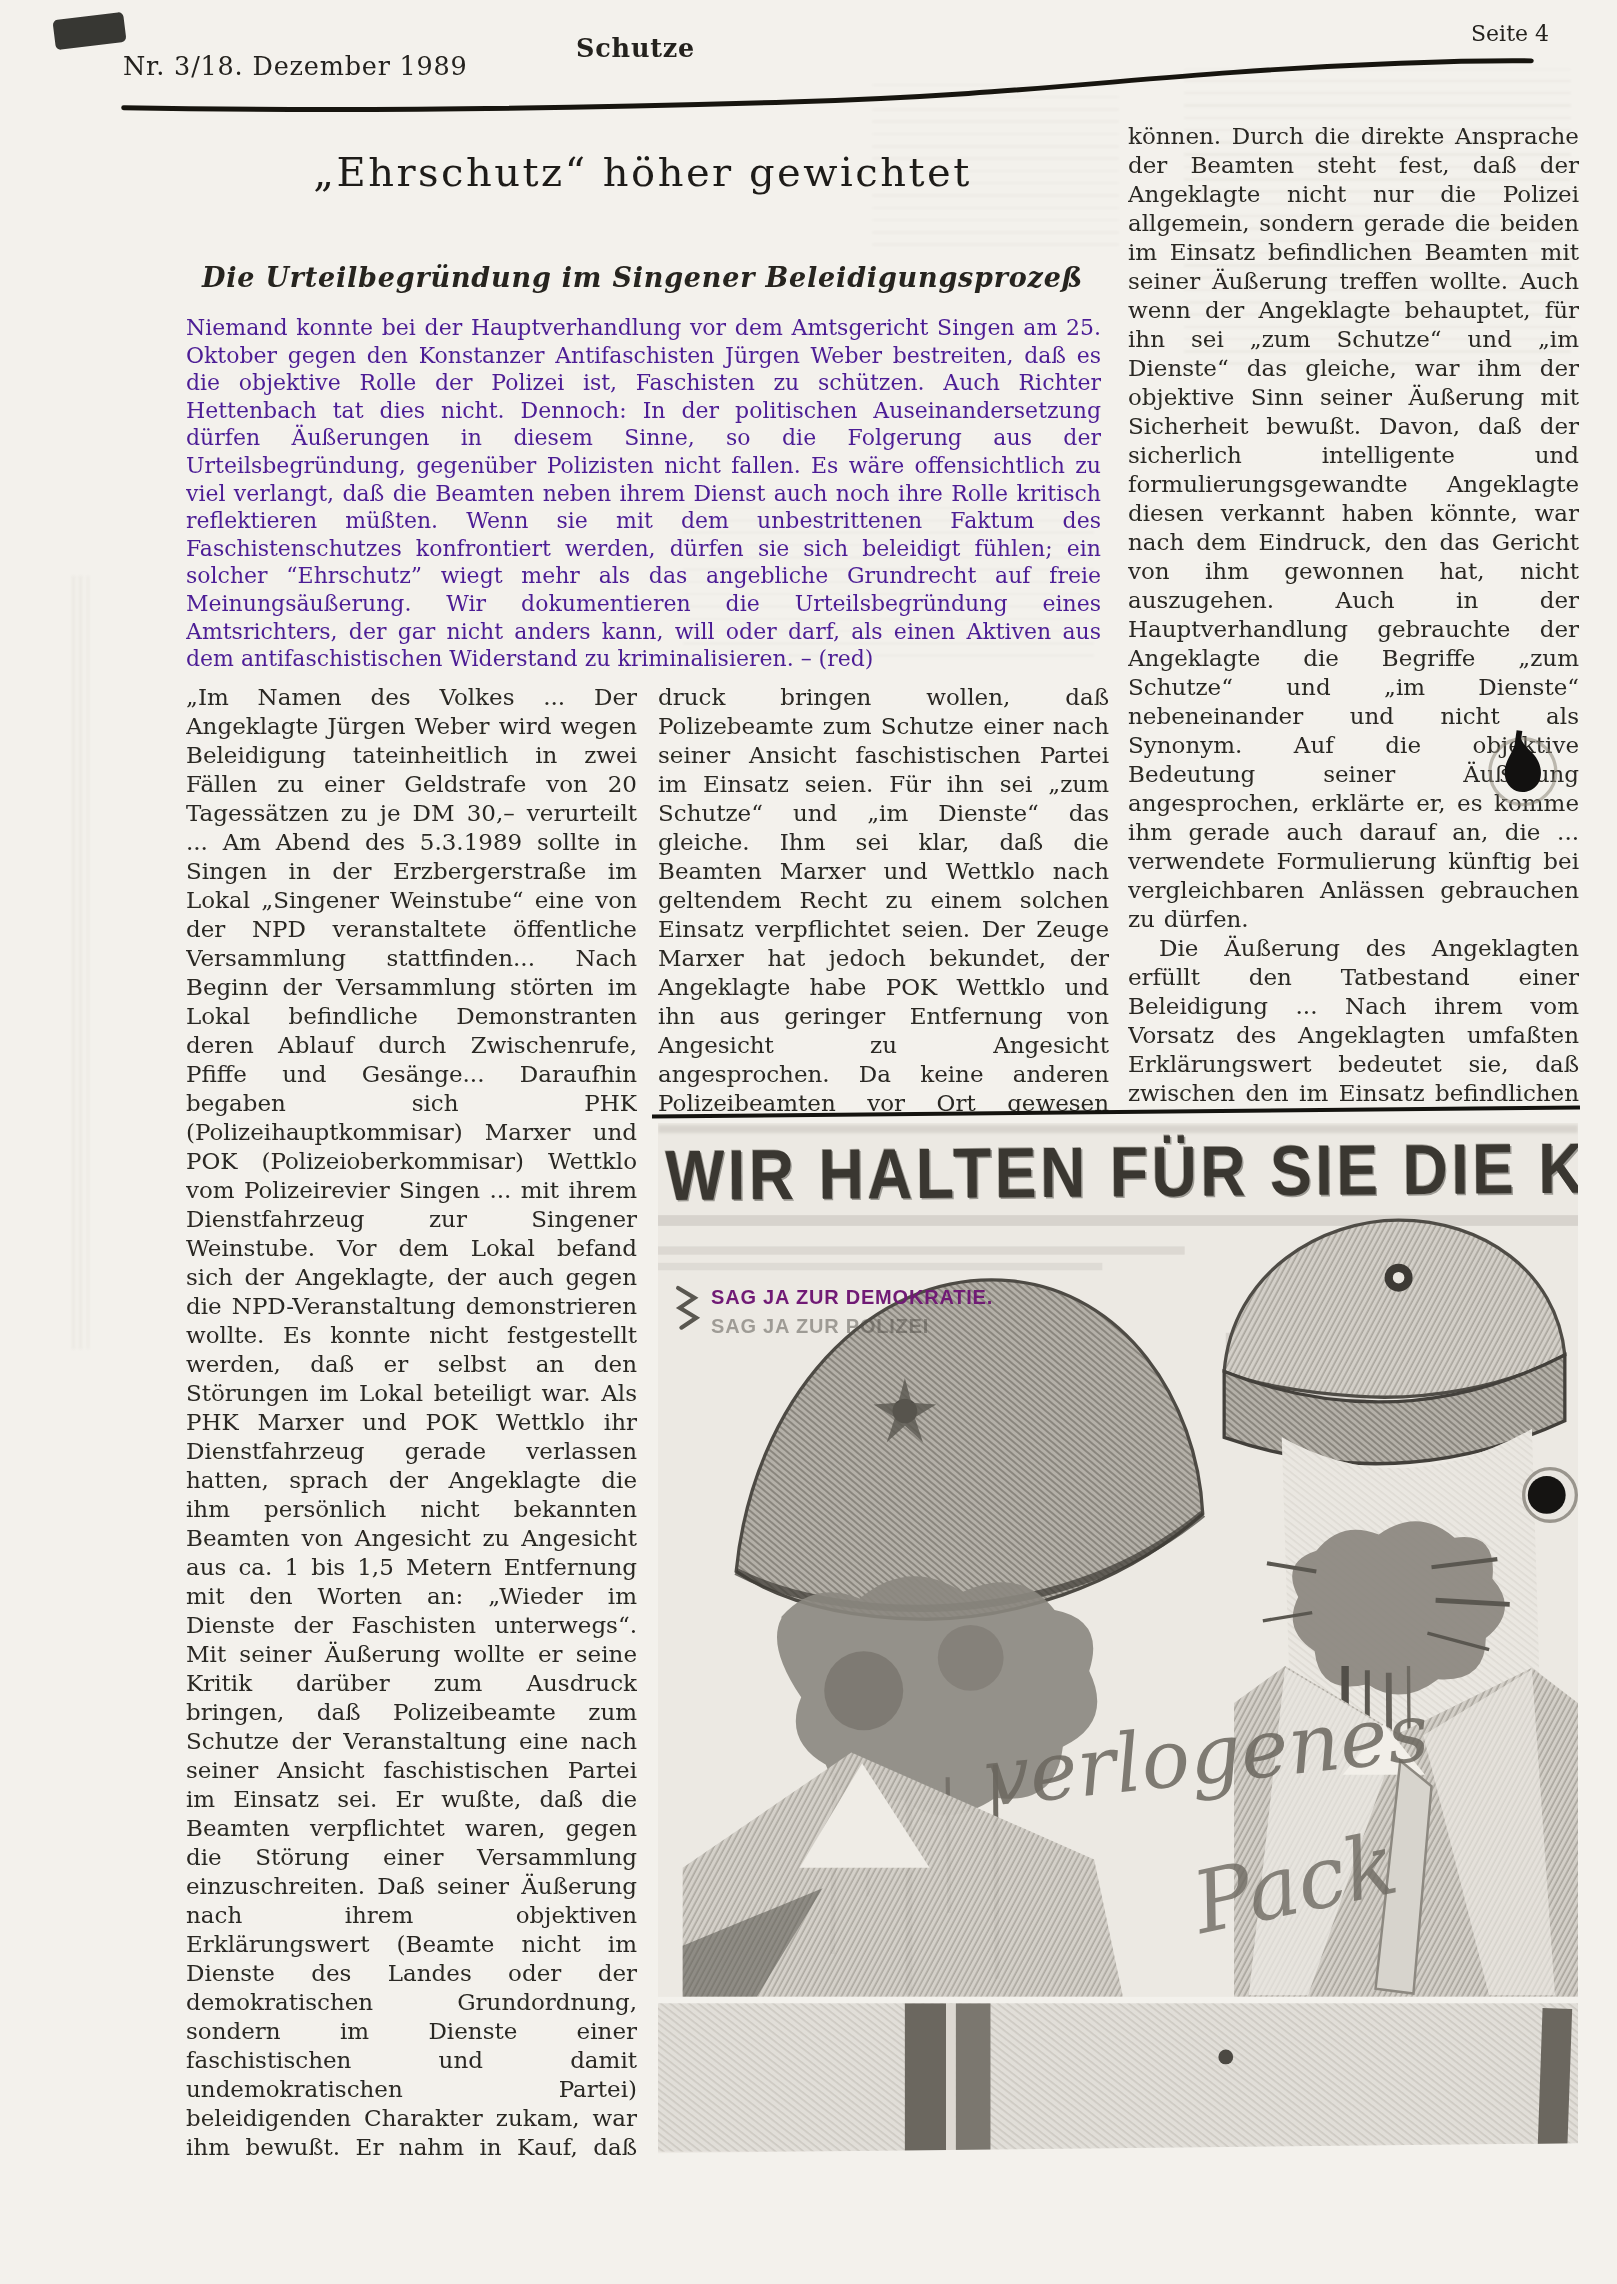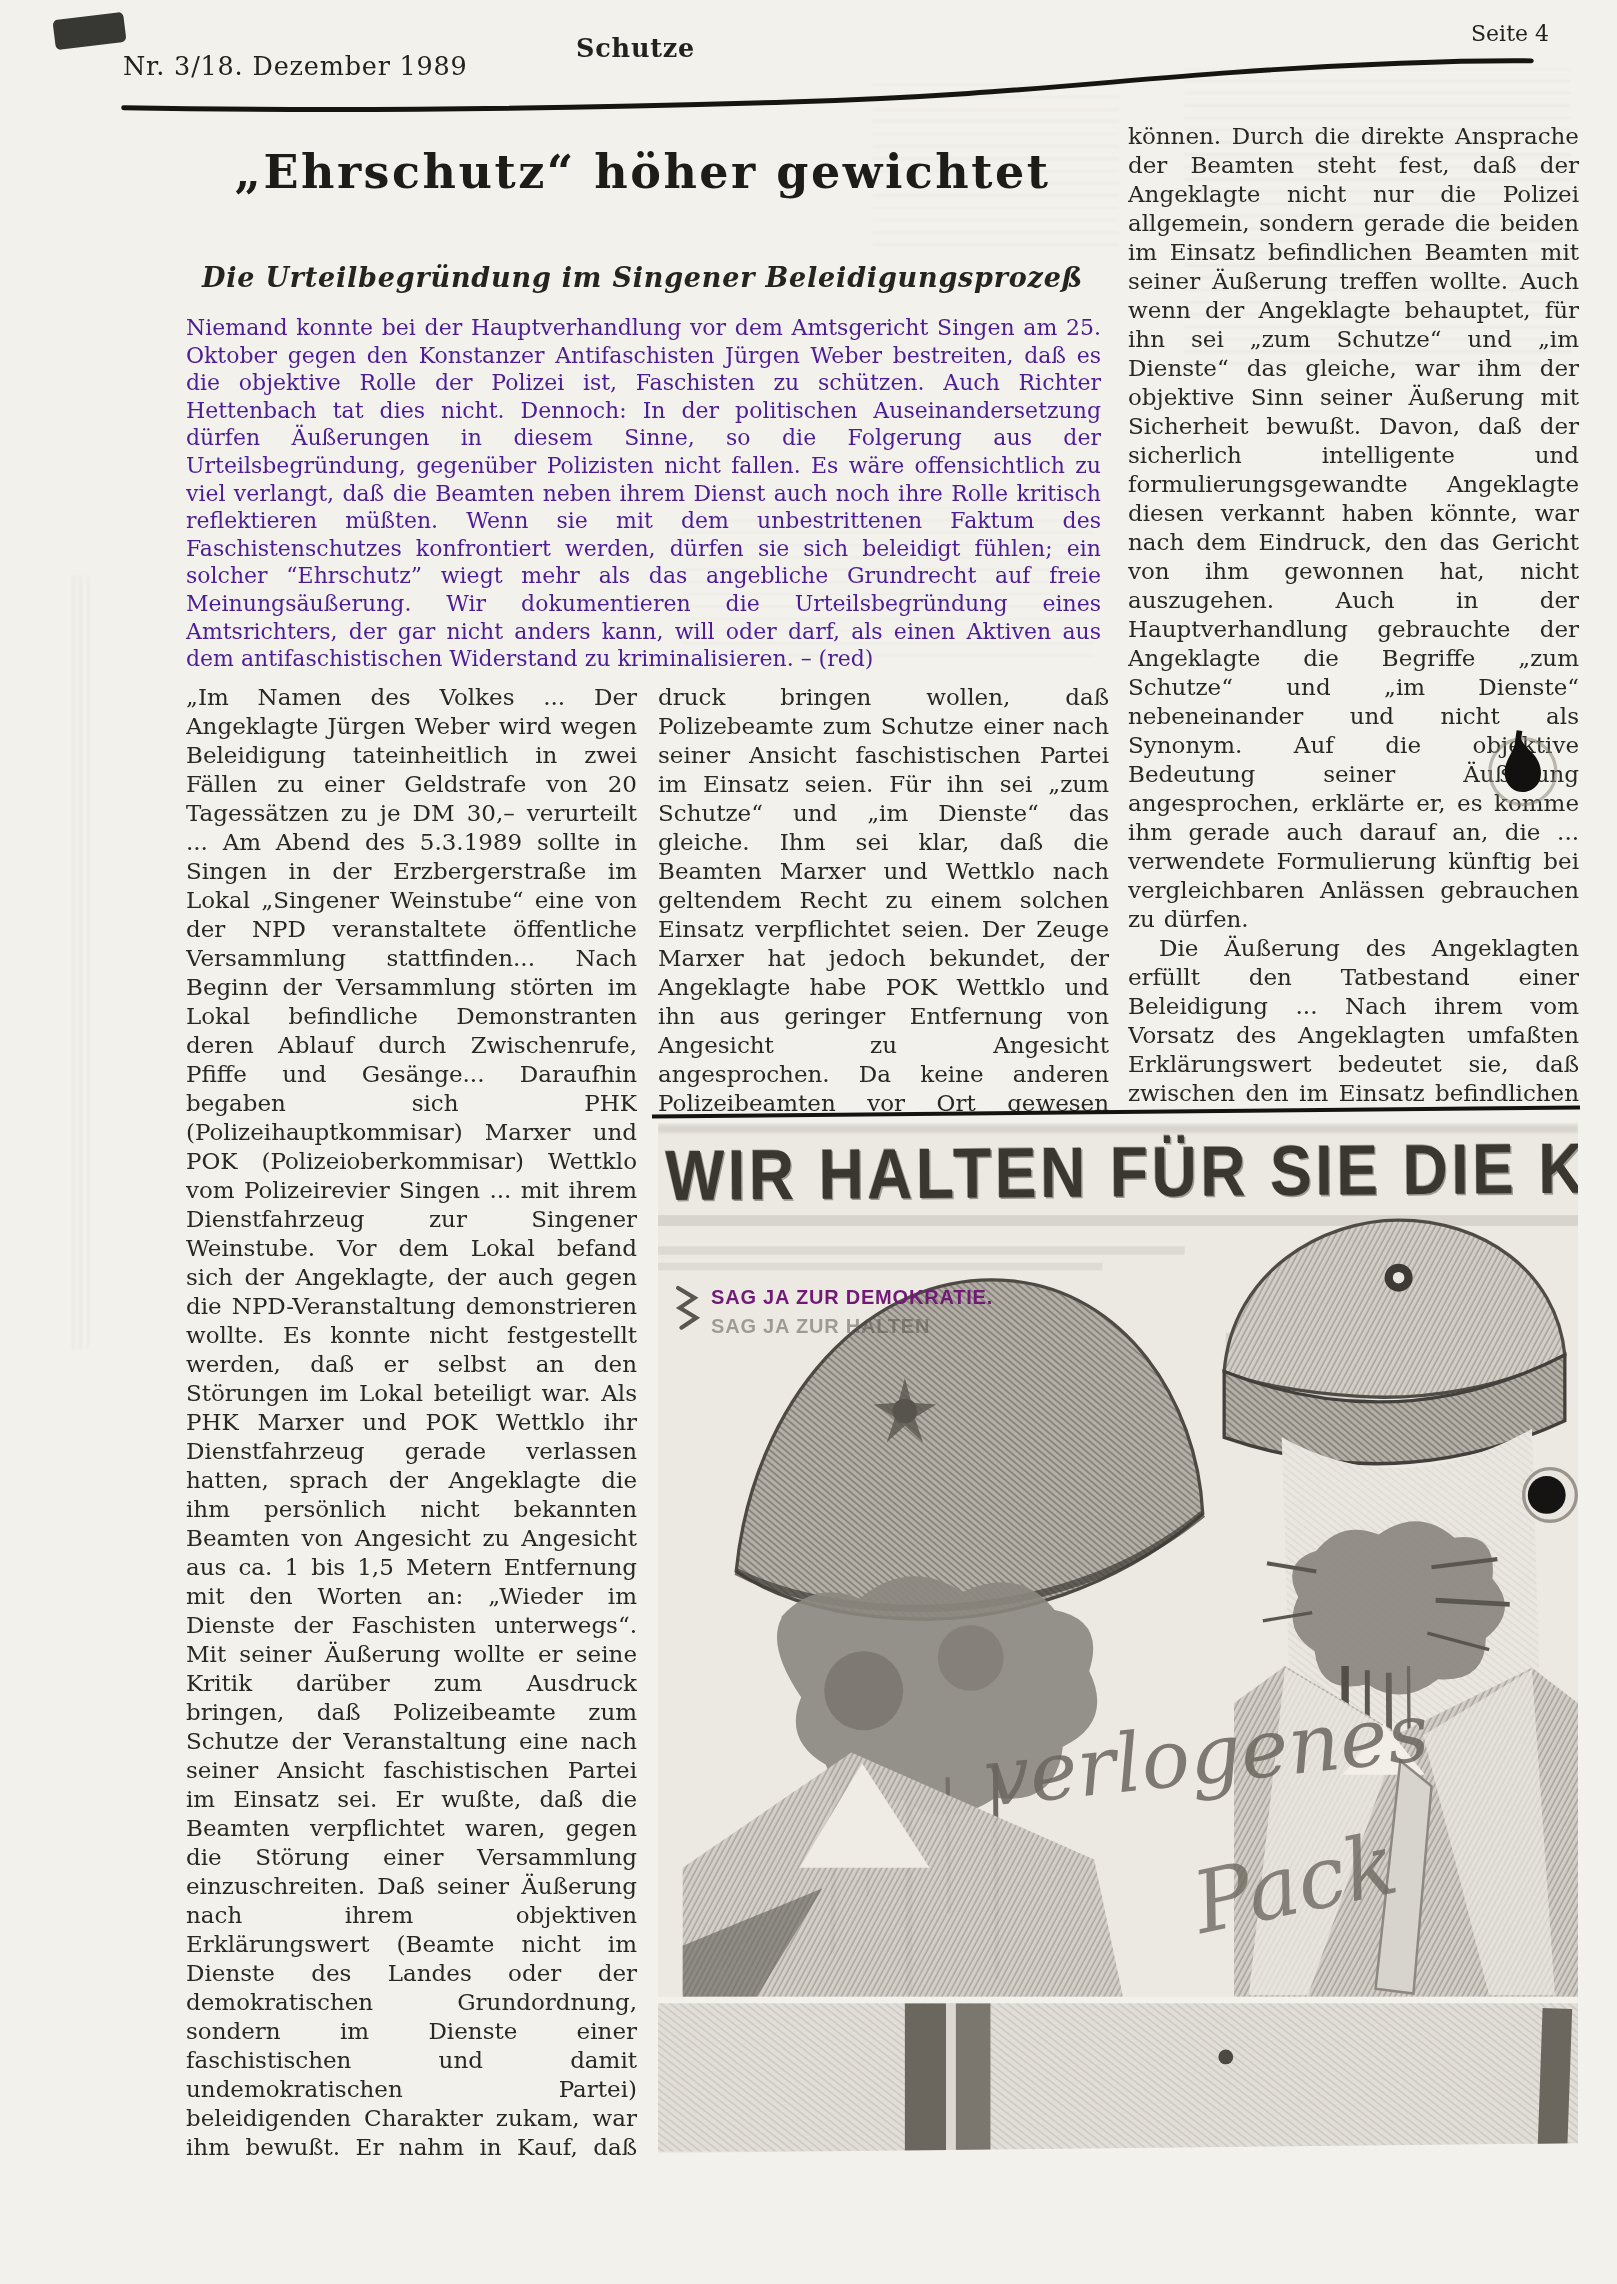--- a/index.html
+++ b/index.html
@@ -9,21 +9,21 @@
     font-family:"DejaVu Serif", serif;
     color:#24221e; overflow:hidden;
   }
   
   .hdr-issue { position:absolute; left:123px; top:51px; font-size:25.5px; letter-spacing:0.8px; }
   .hdr-section { position:absolute; left:576px; top:33px; font-size:25.5px; font-weight:bold; letter-spacing:0.8px; }
   .hdr-page { position:absolute; left:1471px; top:21.4px; font-size:22px; }
   .hdr-rule { position:absolute; left:0; top:0; width:1618px; height:148px; pointer-events:none; }
   
   .headline { position:absolute; left:188px; top:146px; width:909px; text-align:center;
-    font-weight:bold; font-size:46px; line-height:53px; letter-spacing:2.5px; color:#1e1c19; }
+    font-weight:normal; font-size:40px; line-height:53px; letter-spacing:2.5px; color:#1e1c19; }
   .subhead  { position:absolute; left:188px; top:262px; width:909px; text-align:center;
     font-weight:bold; font-size:27px; letter-spacing:0.8px; color:#26241f;font-style:italic; }
   
   .lead { position:absolute; left:186px; top:314px; width:915px; height:366px;
     font-size:22px; line-height:27.6px; text-align:justify; hyphens:auto; -webkit-hyphens:auto;
     color:#4c1d95; overflow:hidden; }
   
   .col { position:absolute; width:451px; font-size:23px; line-height:29px; text-align:justify;
     hyphens:auto; -webkit-hyphens:auto; color:#2a2823; overflow:hidden; word-spacing:1.6px; }
   .col-left   { left:186px;  top:683px; height:1480px; }
@@ -192,17 +192,17 @@
       <circle cx="690" cy="1135" r="9" fill="#4c4943"></circle>
       <path d="M0,1252 L1118,1240 L1118,1270 L0,1270 Z" fill="#f3f1ec"></path>
     </svg>
 
     <div class="poster-streak" style="top:1.6px; height:8.2px;"></div>
     <div class="poster-headline">WIR HALTEN FÜR SIE DIE KÖP.</div>
     <svg class="poster-mark" viewBox="0 0 36 58">
       <path d="M6,6 L26,18 L8,30 L28,42 L10,54" fill="none" stroke="#5a5750" stroke-width="5" stroke-linecap="round"></path>
     </svg>
     <div class="sag1">SAG JA ZUR DEMOKRATIE.</div>
-    <div class="sag2">SAG JA ZUR HALTEN</div>
+    <div class="sag2">SAG JA ZUR POLIZEI</div>
   </div>
 
 </div>
 
 
 </body></html>

